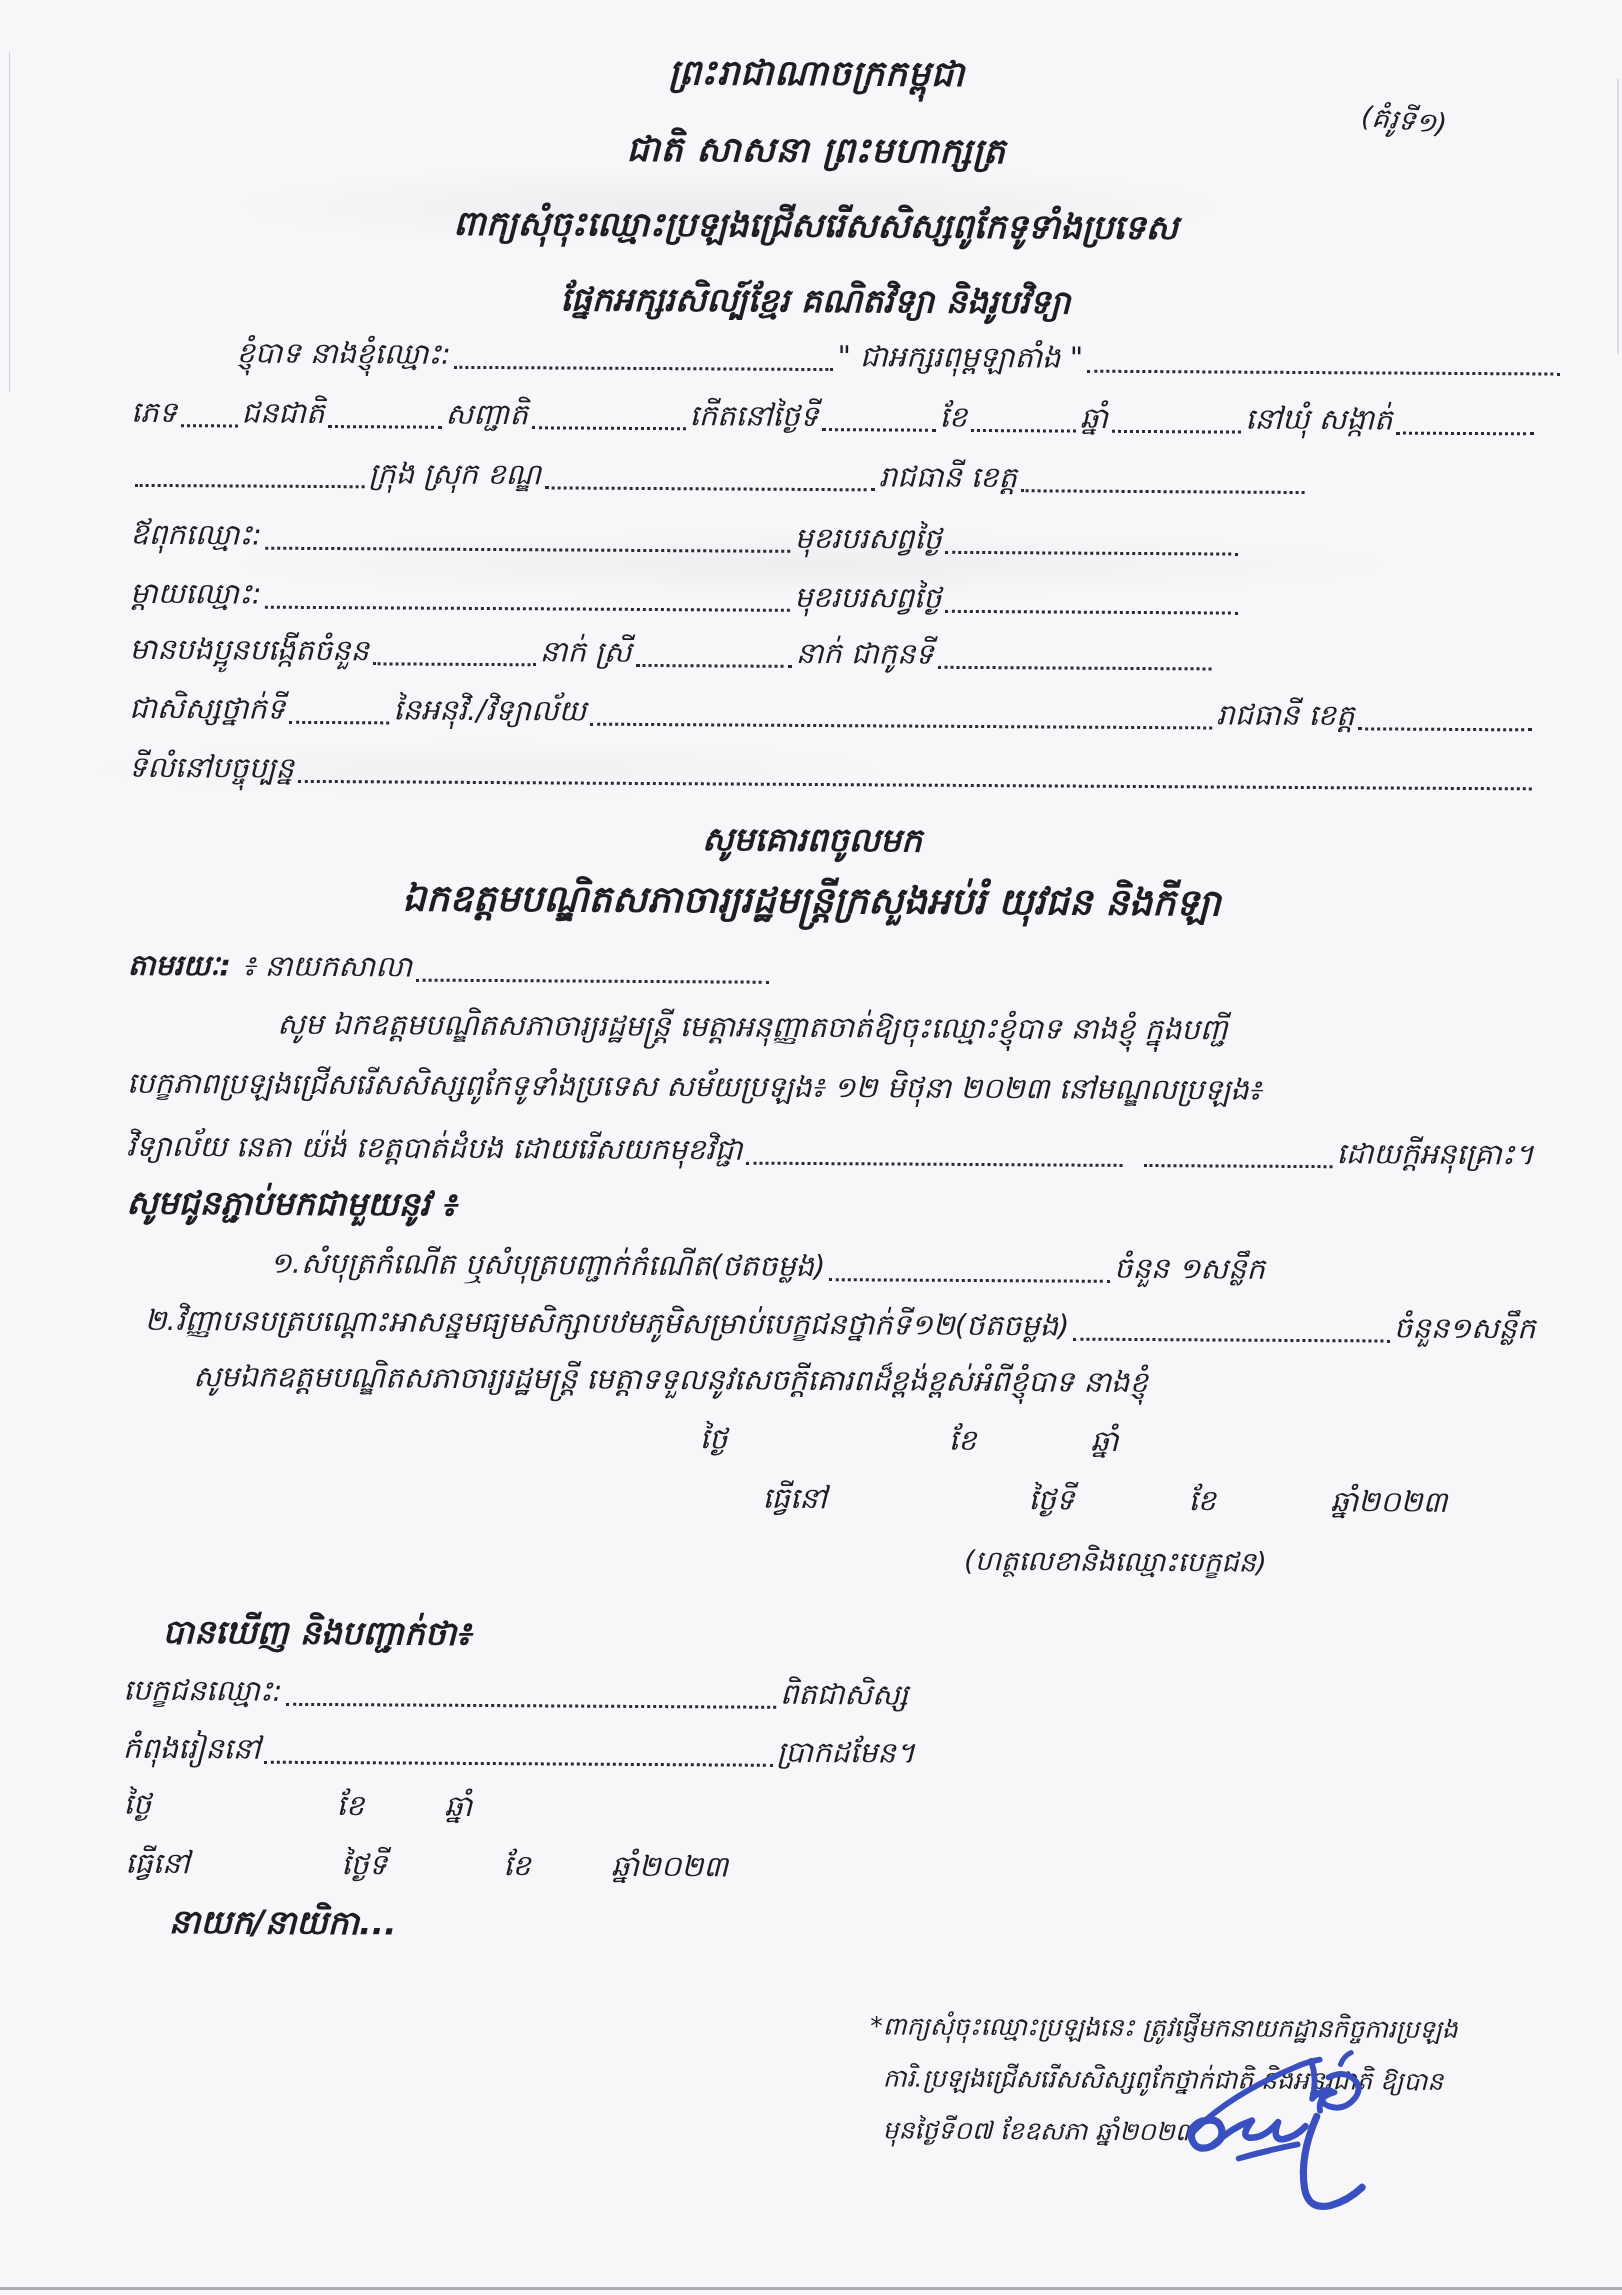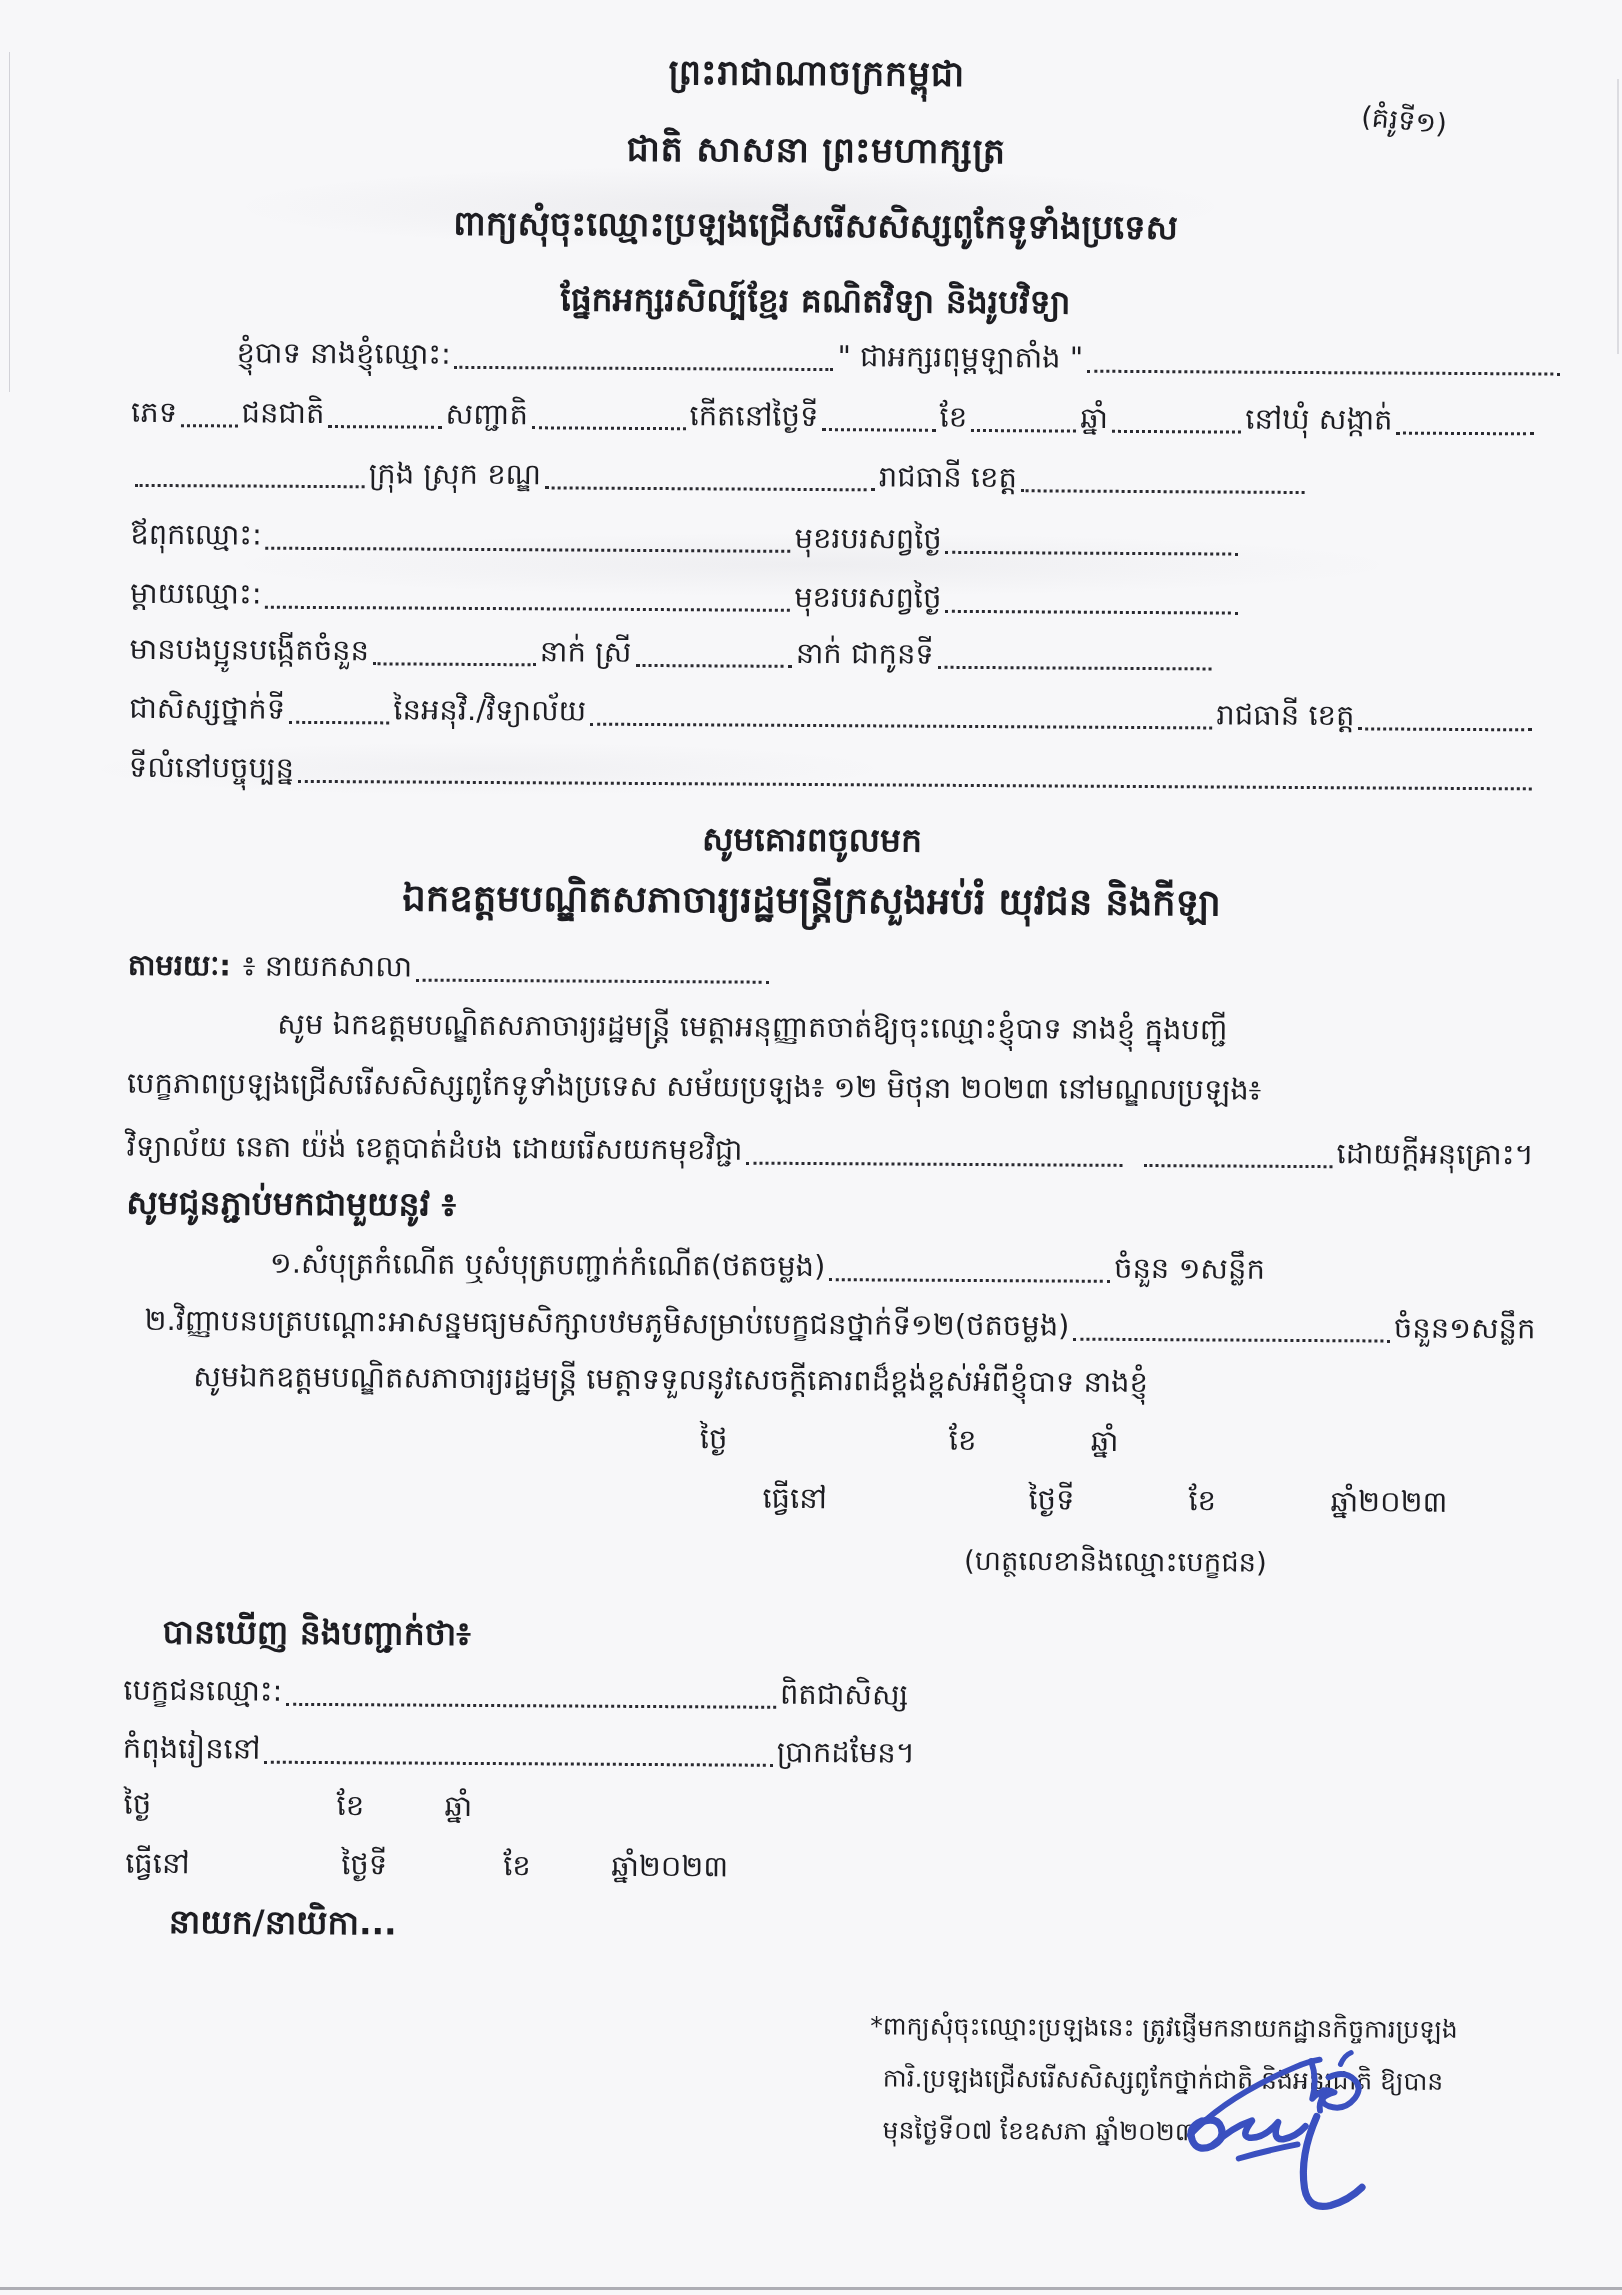--- a/index.html
+++ b/index.html
@@ -3,20 +3,21 @@
 <meta charset="utf-8">
 <style>
   html,body{margin:0;padding:0;background:#e8e8ea;}
   .page{
     position:relative;
     width:1623px;height:2295px;
     background:#f7f7f9;
     font-family:"DejaVu Sans", sans-serif;
     color:#1d1d22;
     overflow:hidden;
+    font-style:italic;
   }
   
   .page::before{
     content:"";position:absolute;inset:0;pointer-events:none;
     background-image:
       radial-gradient(ellipse 720px 59px at 45% 9%, rgba(40,40,60,.05), transparent 70%),
       radial-gradient(ellipse 851px 46px at 50% 24.6%, rgba(40,40,60,.045), transparent 70%),
       radial-gradient(ellipse 589px 39px at 30% 33.5%, rgba(40,40,60,.03), transparent 70%);
   }
   .skew{position:absolute;inset:0;transform:rotate(.35deg);transform-origin:50% 40%;}

